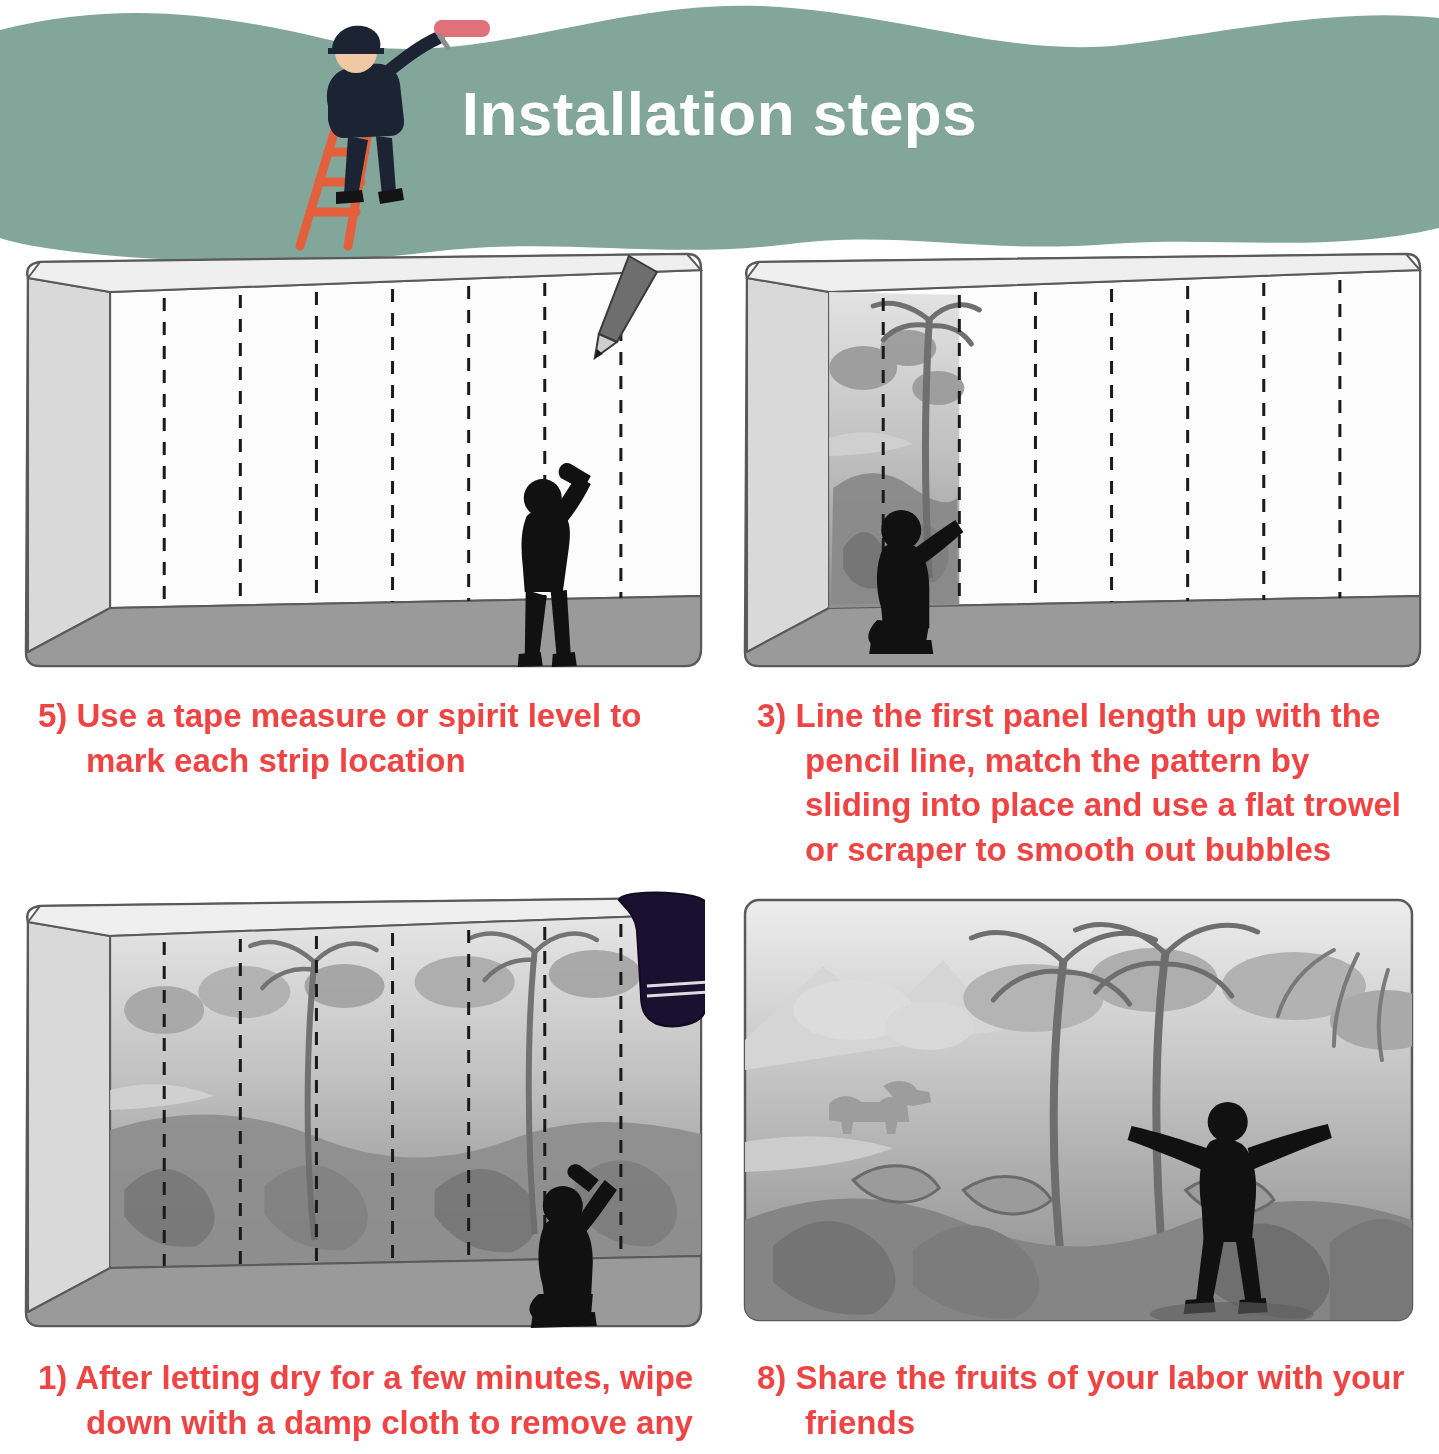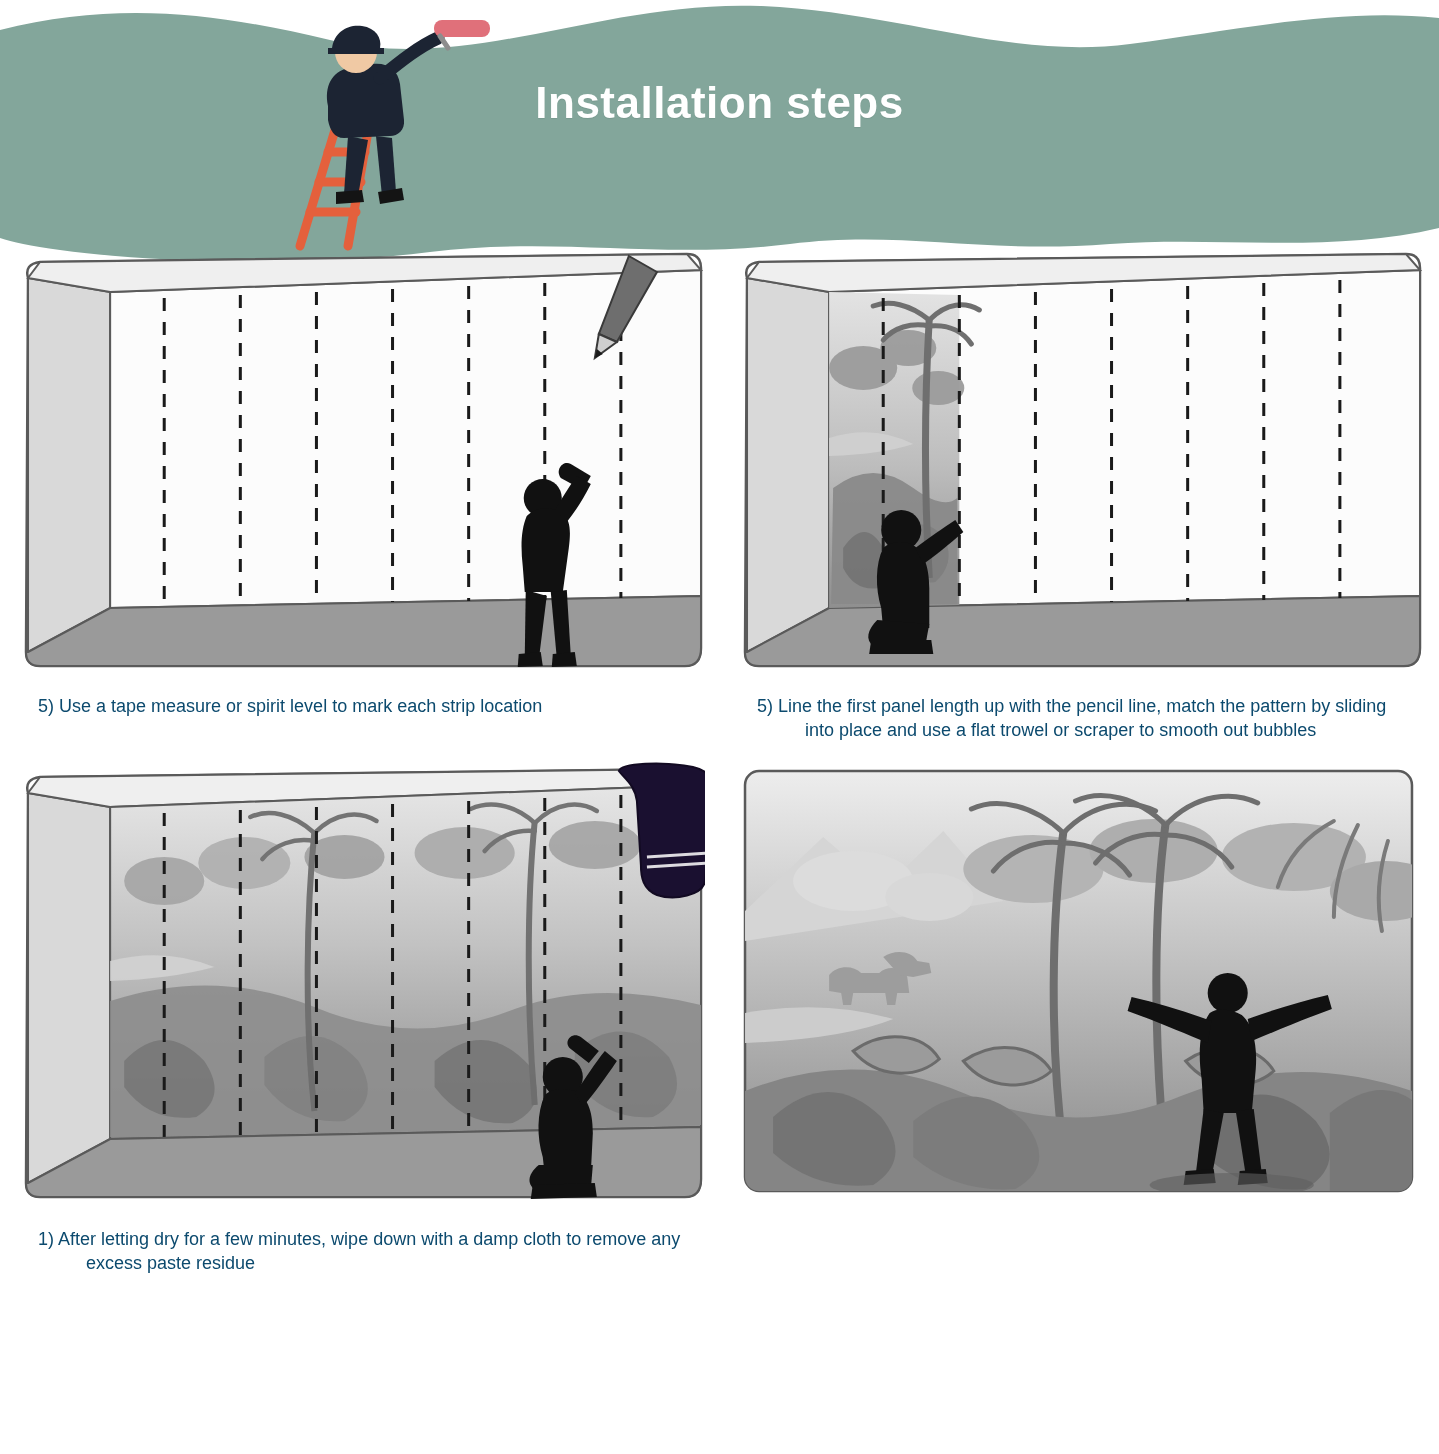--- a/index.html
+++ b/index.html
@@ -25,21 +25,21 @@
     overflow: hidden;
   }
   .banner-svg { position: absolute; left: 0; top: 0; }
   .banner-title {
     position: absolute;
     left: 0;
     top: 78px;
     width: 1439px;
     text-align: center;
     color: #ffffff;
-    font-size: 44px;
+    font-size: 62px;
     font-weight: 700;
     letter-spacing: 0.5px;
     font-family: "Liberation Sans", sans-serif;
     text-shadow: 0 1px 1px rgba(0,0,0,0.08);
   }
 
   
   .steps {
     position: absolute;
     left: 0;
@@ -55,26 +55,27 @@
     box-sizing: border-box;
     padding: 0 14px;
   }
   .figure {
     position: relative;
     width: 100%;
     height: 430px;
   }
   .figure svg { display: block; width: 100%; height: 100%; }
   .caption {
-    font-size: 18px;
+    font-size: 33px;
     line-height: 1.35;
-    color: #0c4a6e;
+    color: #ef4444;
     padding: 16px 10px 0 72px;
     text-indent: -48px;
     font-family: "Liberation Sans", sans-serif;
+    font-weight: bold;
   }
   .row-2 { margin-top: 18px; }
   .row-2 .figure { height: 450px; }
 </style>
 </head>
 <body>
 
 <div class="banner">
   <svg class="banner-svg" width="1439" height="270" viewBox="0 0 1439 270">
     <path d="M0,30 C120,0 220,14 330,40 C470,74 600,0 760,6 C900,12 1010,60 1130,44 C1250,28 1340,8 1439,18 L1439,228 C1330,254 1220,236 1110,244 C980,254 900,230 790,244 C660,260 560,236 430,252 C300,268 150,262 60,250 C30,246 12,242 0,238 Z" fill="#83a69b"></path>
@@ -219,21 +220,21 @@
 
           <g fill="#111111">
             <circle cx="168" cy="282" r="20"></circle>
             <path d="M150,300 C142,316 142,340 148,360 L150,382 L196,380 L196,340 C196,318 190,302 178,296 C168,292 156,294 150,300 Z"></path>
             <path d="M182,300 C198,288 210,280 222,272 L230,284 C216,296 202,308 190,316 Z"></path>
             <path d="M144,372 C134,382 132,392 140,398 L192,398 L196,376 Z"></path>
             <path d="M138,392 L198,392 L200,406 L136,406 Z"></path>
           </g>
         </svg>
       </div>
-      <div class="caption">5)  Line the first panel length up with the pencil line, match the pattern by sliding into place and use a flat trowel or scraper to smooth out bubbles</div>
+      <div class="caption">3)  Line the first panel length up with the pencil line, match the pattern by sliding into place and use a flat trowel or scraper to smooth out bubbles</div>
     </div>
   </div>
 
   <div class="row row-2">
 
     <div class="cell">
       <div class="figure">
         <svg viewBox="0 0 690 450" preserveAspectRatio="none">
           <defs>
             <linearGradient id="jungle7" x1="0" y1="0" x2="0" y2="1">
@@ -381,15 +382,16 @@
               <path d="M470,348 L462,414 L478,416 L490,352 Z"></path>
               <path d="M502,350 L512,414 L528,412 L520,348 Z"></path>
               <path d="M452,410 L480,408 L482,422 L450,424 Z"></path>
               <path d="M506,410 L532,408 L534,422 L504,424 Z"></path>
             </g>
 
             <ellipse cx="498" cy="424" rx="82" ry="12" fill="#5f5f5f" opacity="0.6"></ellipse>
           </g>
         </svg>
       </div>
+      <div class="caption">8)  Share the fruits of your labor with your friends</div>
     </div>
   </div>
 </div>
 
 </body></html>

